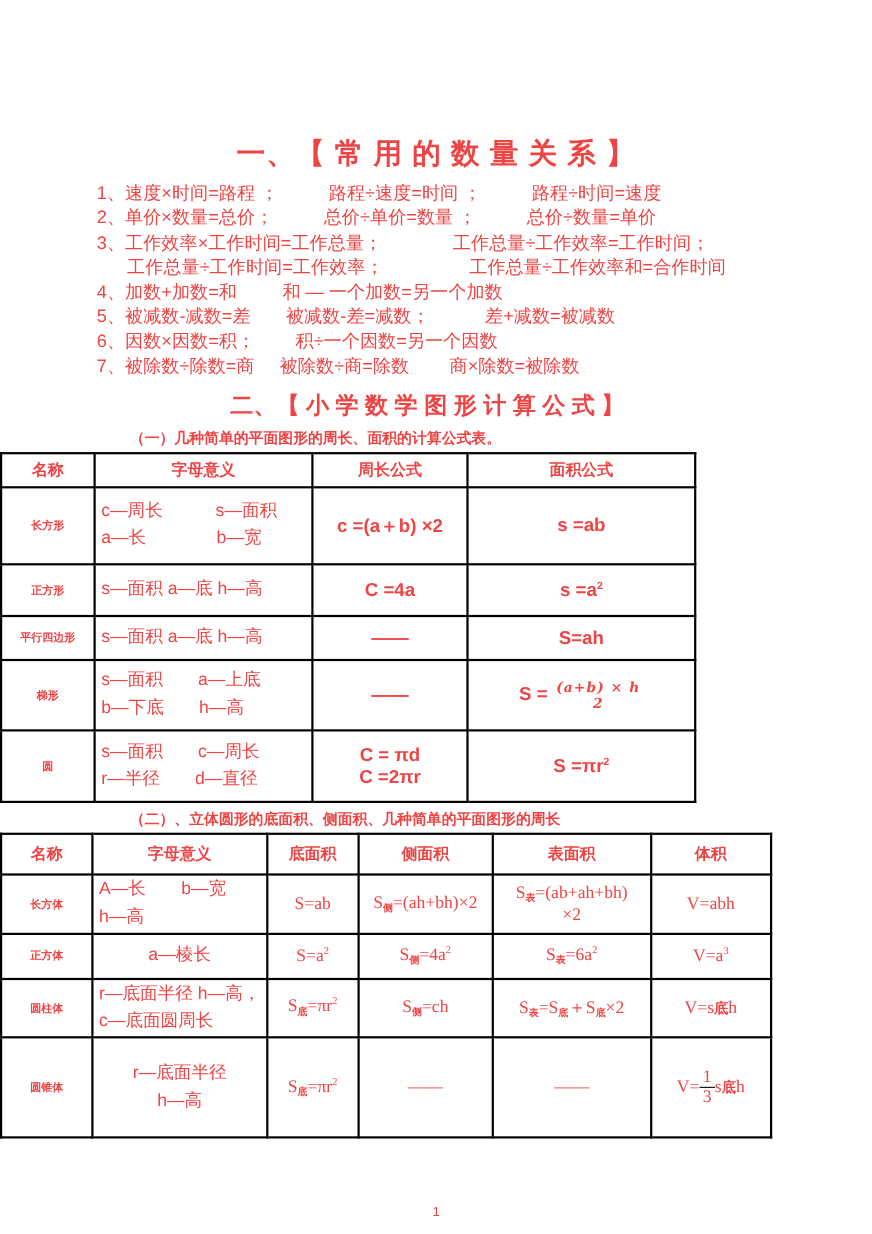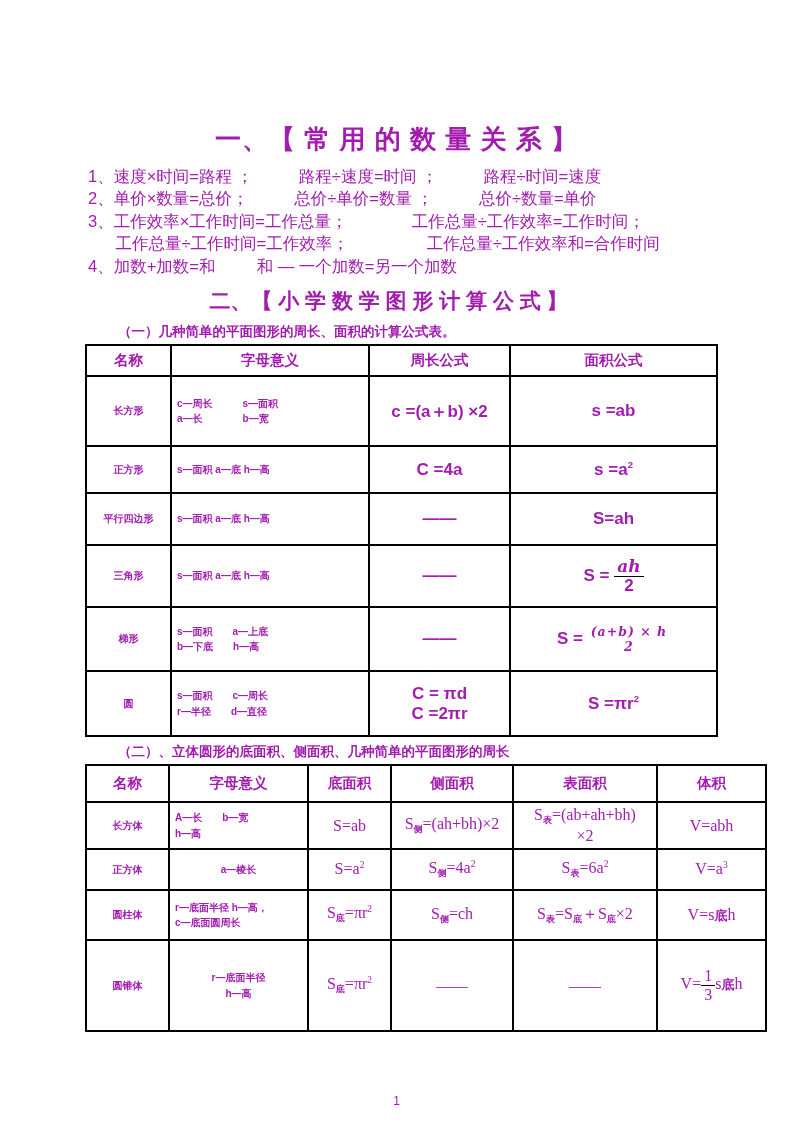--- a/index.html
+++ b/index.html
@@ -1,36 +1,36 @@
 <!DOCTYPE html>
 <html><head>
 <meta charset="utf-8">
 <style>
   html,body{margin:0;padding:0;background:#ffffff;}
   .page{
-    width:793px;height:1122px;position:relative;background:#ffffff;color:#a21caf;
+    width:793px;height:1122px;position:relative;background:#ffffff;color:#ef4444;
     font-family:"Liberation Sans",sans-serif;box-sizing:border-box;
     padding-top:122px;overflow:hidden;
   }
   .title1{
     text-align:center;font-size:26px;font-weight:800;margin:0 0 8px 0;
     letter-spacing:1px;white-space:pre;
   }
   .title2{
     text-align:center;font-size:21px;font-weight:800;margin:10px 16px 8px 0;
     white-space:pre;
   }
   .lines{margin-left:88px;font-size:16.5px;font-weight:400;line-height:22.4px;}
   .line{white-space:pre;}
   .para{margin-left:118px;font-size:13.5px;font-weight:700;margin-bottom:3px;}
-  table{border-collapse:collapse;margin-left:85px;table-layout:fixed;}
+  table{border-collapse:collapse;table-layout:fixed;}
   td,th{border:2px solid #000;padding:1px 5px;vertical-align:middle;overflow:hidden;}
   th{font-size:14.5px;font-weight:700;text-align:center;}
   .name-cell{text-align:center;font-weight:700;font-size:10px;padding:1px 2px;}
-  .letters{font-size:10px;font-weight:700;line-height:1.55;}
+  .letters{font-size:16px;font-weight:400;line-height:1.55;}
   .letters div{white-space:pre;}
   .letters.center{text-align:center;}
   .formula{text-align:center;}
   .t1 .formula{font-family:"Liberation Sans",sans-serif;font-weight:700;font-size:17px;}
   .t2 .formula{font-family:"Liberation Serif",serif;font-weight:500;font-size:16px;}
   sub{font-size:9px;vertical-align:-3px;font-weight:600;}
   sup{font-size:9.5px;vertical-align:super;}
   .frac{display:inline-block;vertical-align:middle;line-height:1.1;text-align:center;}
   .frac .num{display:block;padding:0 3px;border-bottom:1.6px solid #000;}
   .frac .den{display:block;}
@@ -46,20 +46,23 @@
 <div class="page">
 
   <div class="title1">一、【 常 用 的 数 量 关 系 】</div>
 
   <div class="lines">
     <div class="line">1、速度×时间=路程 ；          路程÷速度=时间 ；          路程÷时间=速度</div>
     <div class="line">2、单价×数量=总价；          总价÷单价=数量 ；          总价÷数量=单价</div>
     <div class="line">3、工作效率×工作时间=工作总量；              工作总量÷工作效率=工作时间；</div>
     <div class="line">      工作总量÷工作时间=工作效率；                 工作总量÷工作效率和=合作时间</div>
     <div class="line">4、加数+加数=和         和 — 一个加数=另一个加数</div>
+    <div class="line">5、被减数-减数=差       被减数-差=减数；           差+减数=被减数</div>
+    <div class="line">6、因数×因数=积；        积÷一个因数=另一个因数</div>
+    <div class="line">7、被除数÷除数=商     被除数÷商=除数        商×除数=被除数</div>
   </div>
 
   <div class="title2">二、【 小 学 数 学 图 形 计 算 公 式 】</div>
 
   <div class="para">（一）几种简单的平面图形的周长、面积的计算公式表。</div>
 
   <table class="t1">
     <colgroup>
         <col style="width:85px">
         <col style="width:198px">
@@ -83,38 +86,27 @@
       <td class="formula">s =ab</td>
     </tr>
     <tr style="height:47px">
       <td class="name-cell">正方形</td>
       <td class="letters">
         <div>s—面积 a—底 h—高</div>
       </td>
       <td class="formula">C =4a</td>
       <td class="formula"><span>s =a</span><sup>2</sup></td>
     </tr>
-    <tr style="height:52px">
+    <tr style="height:40px">
       <td class="name-cell">平行四边形</td>
       <td class="letters">
         <div>s—面积 a—底 h—高</div>
       </td>
       <td class="formula">——</td>
       <td class="formula">S=ah</td>
-    </tr>
-    <tr style="height:62px">
-      <td class="name-cell">三角形</td>
-      <td class="letters">
-        <div>s—面积 a—底 h—高</div>
-      </td>
-      <td class="formula">——</td>
-      <td class="formula">
-        <span>S =</span>
-        <span class="frac"><span class="num ital">ah</span><span class="den">2</span></span>
-      </td>
     </tr>
     <tr style="height:64px">
       <td class="name-cell">梯形</td>
       <td class="letters">
         <div>s—面积　　a—上底</div>
         <div>b—下底　　h—高</div>
       </td>
       <td class="formula">——</td>
       <td class="formula">
         <span>S =</span>

